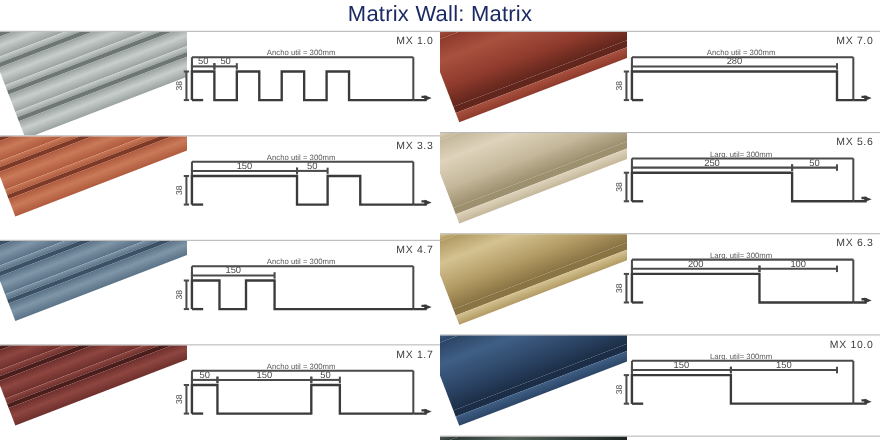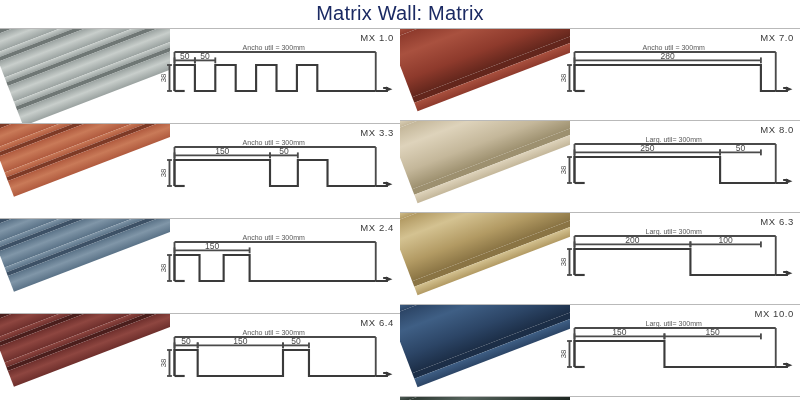--- a/index.html
+++ b/index.html
@@ -212,21 +212,21 @@
           <div class="face" style="top: 5px; height: 4px; background: rgb(61, 81, 102);"></div>
           <div class="face" style="top: 9px; height: 17px; background: linear-gradient(rgb(90, 114, 135) 0%, rgb(128, 150, 168) 45%, rgb(90, 114, 135) 100%);"></div>
           <div class="face" style="top: 26px; height: 5px; background: linear-gradient(rgb(128, 150, 168), rgb(90, 114, 135));"></div>
           <div class="face" style="top: 31px; height: 4px; background: rgb(61, 81, 102);"></div>
           <div class="face" style="top: 35px; height: 17px; background: linear-gradient(rgb(90, 114, 135) 0%, rgb(128, 150, 168) 45%, rgb(90, 114, 135) 100%);"></div>
           <div class="face" style="top: 52px; height: 5px; background: linear-gradient(rgb(128, 150, 168), rgb(90, 114, 135));"></div>
           <div class="face" style="top: 57px; height: 4px; background: rgb(61, 81, 102);"></div>
           <div class="face" style="top: 61px; height: 17px; background: linear-gradient(rgb(90, 114, 135) 0%, rgb(128, 150, 168) 45%, rgb(90, 114, 135) 100%);"></div>
         </div>
       </div>
-      <div class="code">MX 2.4</div>
+      <div class="code">MX 4.7</div>
       <div class="draw" style="top: 22px;">
         <svg viewBox="0 0 124 30" width="230" height="56">
           <line x1="3.5" y1="1" x2="112" y2="1" class="ln"></line>
           <line x1="3.5" y1="1" x2="3.5" y2="22" class="ln"></line>
           <line x1="112" y1="1" x2="112" y2="22" class="ln"></line>
           <text x="57" y="0.09999999999999998" class="toptxt" text-anchor="middle">Ancho util = 300mm</text>
           <line x1="3.5" y1="5.5" x2="44" y2="5.5" class="ln"></line>
           <line x1="3.5" y1="3.9" x2="3.5" y2="7.1" class="ln"></line>
           <line x1="44" y1="3.9" x2="44" y2="7.1" class="ln"></line>
           <text x="23.75" y="4.5" class="dimtxt" text-anchor="middle">150</text>
@@ -249,21 +249,21 @@
           <div class="face" style="top: 5px; height: 4px; background: rgb(75, 30, 28);"></div>
           <div class="face" style="top: 9px; height: 17px; background: linear-gradient(rgb(110, 47, 44) 0%, rgb(142, 70, 64) 45%, rgb(110, 47, 44) 100%);"></div>
           <div class="face" style="top: 26px; height: 5px; background: linear-gradient(rgb(142, 70, 64), rgb(110, 47, 44));"></div>
           <div class="face" style="top: 31px; height: 4px; background: rgb(75, 30, 28);"></div>
           <div class="face" style="top: 35px; height: 17px; background: linear-gradient(rgb(110, 47, 44) 0%, rgb(142, 70, 64) 45%, rgb(110, 47, 44) 100%);"></div>
           <div class="face" style="top: 52px; height: 5px; background: linear-gradient(rgb(142, 70, 64), rgb(110, 47, 44));"></div>
           <div class="face" style="top: 57px; height: 4px; background: rgb(75, 30, 28);"></div>
           <div class="face" style="top: 61px; height: 17px; background: linear-gradient(rgb(110, 47, 44) 0%, rgb(142, 70, 64) 45%, rgb(110, 47, 44) 100%);"></div>
         </div>
       </div>
-      <div class="code">MX 6.4</div>
+      <div class="code">MX 1.7</div>
       <div class="draw" style="top: 22px;">
         <svg viewBox="0 0 124 30" width="230" height="56">
           <line x1="3.5" y1="1" x2="112" y2="1" class="ln"></line>
           <line x1="3.5" y1="1" x2="3.5" y2="22" class="ln"></line>
           <line x1="112" y1="1" x2="112" y2="22" class="ln"></line>
           <text x="57" y="0.09999999999999998" class="toptxt" text-anchor="middle">Ancho util = 300mm</text>
           <line x1="3.5" y1="5.5" x2="16" y2="5.5" class="ln"></line>
           <line x1="3.5" y1="3.9" x2="3.5" y2="7.1" class="ln"></line>
           <line x1="16" y1="3.9" x2="16" y2="7.1" class="ln"></line>
           <text x="9.75" y="4.5" class="dimtxt" text-anchor="middle">50</text>
@@ -325,21 +325,21 @@
       <div class="row-sep"></div>
       <div class="panel-wrap" style="height: 91px;">
         <div class="panel">
           <div class="face" style="top: 0px; height: 4px; background: rgb(157, 144, 111);"></div>
           <div class="face" style="top: 4px; height: 7px; background: linear-gradient(rgb(222, 211, 187), rgb(196, 183, 154));"></div>
           <div class="face" style="top: 11px; height: 62px; background: linear-gradient(rgb(196, 183, 154) 0%, rgb(222, 211, 187) 30%, rgb(196, 183, 154) 70%, rgb(157, 144, 111) 100%);"></div>
           <div class="face" style="top: 73px; height: 6px; background: rgb(157, 144, 111);"></div>
           <div class="face" style="top: 79px; height: 9px; background: linear-gradient(rgb(222, 211, 187), rgb(196, 183, 154));"></div>
         </div>
       </div>
-      <div class="code">MX 8.0</div>
+      <div class="code">MX 5.6</div>
       <div class="draw" style="top: 22px;">
         <svg viewBox="0 0 124 30" width="230" height="56">
           <line x1="3.5" y1="1" x2="112" y2="1" class="ln"></line>
           <line x1="3.5" y1="1" x2="3.5" y2="22" class="ln"></line>
           <line x1="112" y1="1" x2="112" y2="22" class="ln"></line>
           <text x="57" y="0.09999999999999998" class="toptxt" text-anchor="middle">Larg. util= 300mm</text>
           <line x1="3.5" y1="5.5" x2="82" y2="5.5" class="ln"></line>
           <line x1="3.5" y1="3.9" x2="3.5" y2="7.1" class="ln"></line>
           <line x1="82" y1="3.9" x2="82" y2="7.1" class="ln"></line>
           <text x="42.75" y="4.5" class="dimtxt" text-anchor="middle">250</text>

